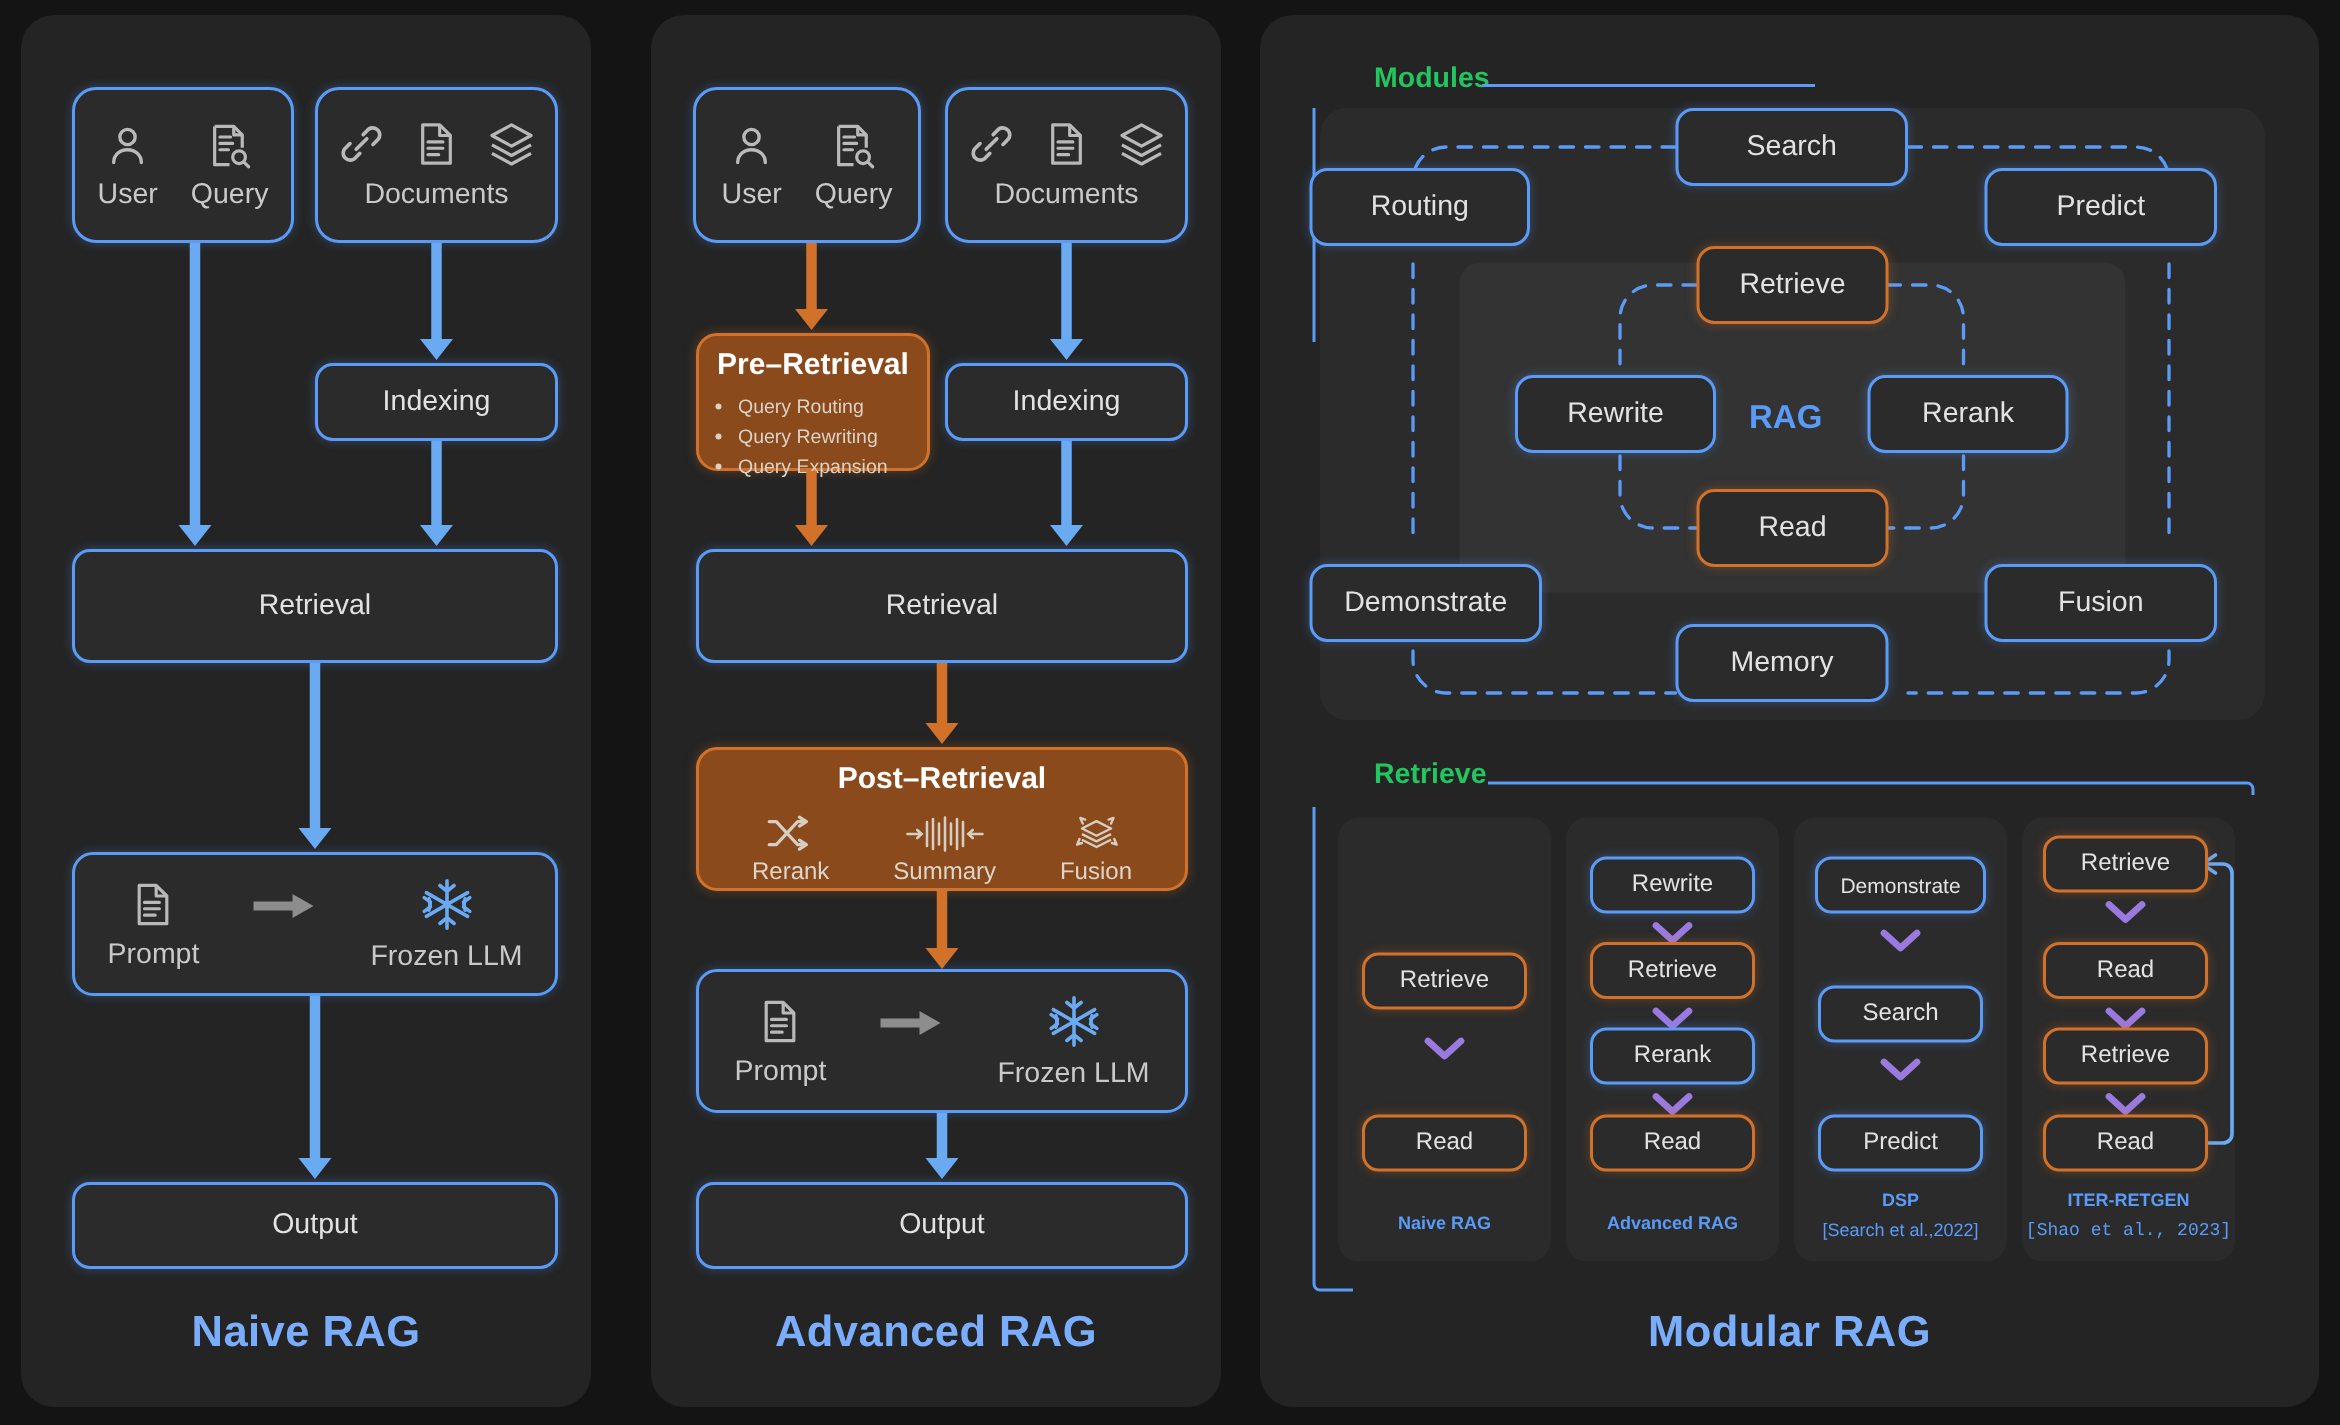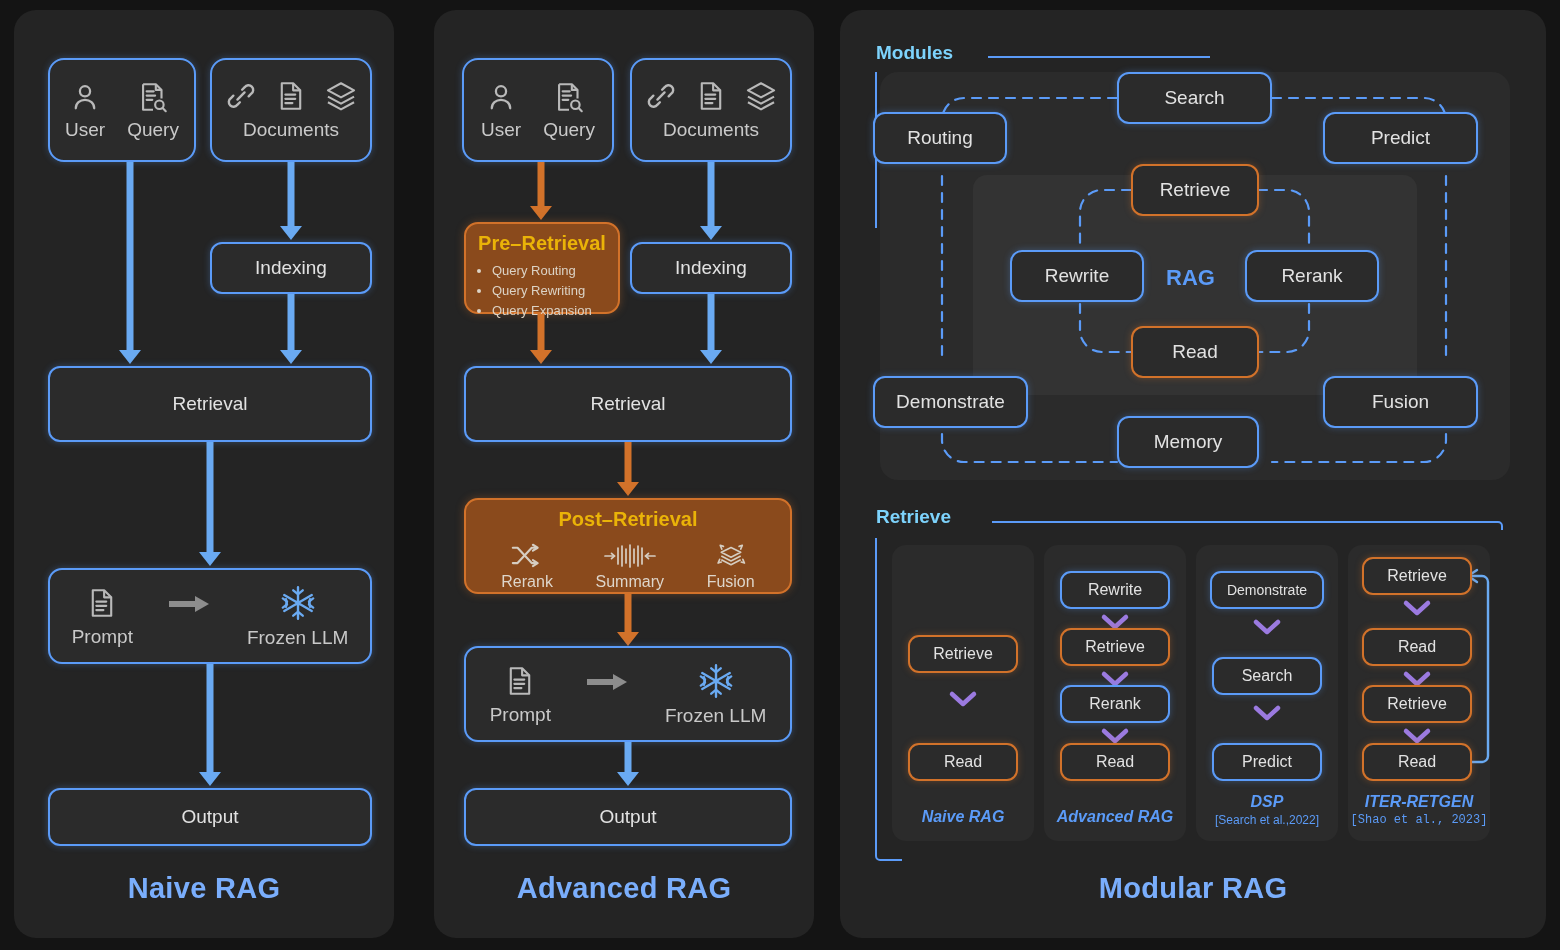--- a/index.html
+++ b/index.html
@@ -98,44 +98,45 @@
   .orange-box {
     position: absolute;
     box-sizing: border-box;
     background: #8a4a1c;
     border: 2px solid #d2722a;
     border-radius: 14px;
     box-shadow: 0 0 8px rgba(210,114,42,0.35);
   }
   .orange-box .ob-title {
     text-align: center;
-    color: #eab308;
+    color: #ffffff;
     font-weight: bold;
     font-size: 20px;
     margin-top: 8px;
   }
   .orange-box ul {
     margin: 6px 0 0 26px; padding: 0;
     color: #dcd3c6; font-size: 13px; line-height: 1.55;
   }
   .orange-box li { margin: 0; }
 
   .post-icons {
     display: flex; justify-content: space-around;
     align-items: flex-end; margin-top: 10px; padding: 0 14px;
   }
   .post-icons .pi { display: flex; flex-direction: column; align-items: center; }
   .post-icons .pi .lbl { color: #ded6cb; font-size: 16px; margin-top: 4px; }
 
   
   .section-label {
     position: absolute;
-    color: #7dd3fc;
+    color: #22c55e;
     font-size: 19px;
     font-weight: bold;
+    margin-left: 40px;
   }
   .modules-bg {
     position: absolute;
     background: #2b2b2b;
     border-radius: 18px;
   }
   .modules-inner-bg {
     position: absolute;
     background: #333333;
     border-radius: 14px;
@@ -150,23 +151,22 @@
   .pattern-col {
     position: absolute;
     background: #2b2b2b;
     border-radius: 14px;
   }
   .pattern-name {
     position: absolute;
     width: 100%;
     text-align: center;
     color: #5b9bf8;
-    font-size: 16px;
+    font-size: 12px;
     font-weight: bold;
-    font-style: italic;
   }
   .pattern-cite {
     position: absolute;
     width: 100%;
     text-align: center;
     color: #5b9bf8;
     font-size: 12px;
   }
   .chev { position: absolute; }
 
@@ -531,21 +531,21 @@
 
         <path d="M240 294 V320 a22 22 0 0 0 22 22 H291"></path>
 
         <path d="M469 294 V320 a22 22 0 0 1 -22 22 H418"></path>
       </g>
     </svg>
 
     <div class="node" style="left:277px; top:62px; width:155px; height:52px; z-index:2;">
       <span>Search</span>
     </div>
-    <div class="node" style="left:33px; top:102px; width:134px; height:52px; z-index:2;">
+    <div class="node" style="left:33px; top:102px; width:147px; height:52px; z-index:2;">
       <span>Routing</span>
     </div>
     <div class="node" style="left:483px; top:102px; width:155px; height:52px; z-index:2;">
       <span>Predict</span>
     </div>
     <div class="node orange" style="left:291px; top:154px; width:128px; height:52px; z-index:2;">
       <span>Retrieve</span>
     </div>
     <div class="node" style="left:170px; top:240px; width:134px; height:52px; z-index:2;">
       <span>Rewrite</span>

